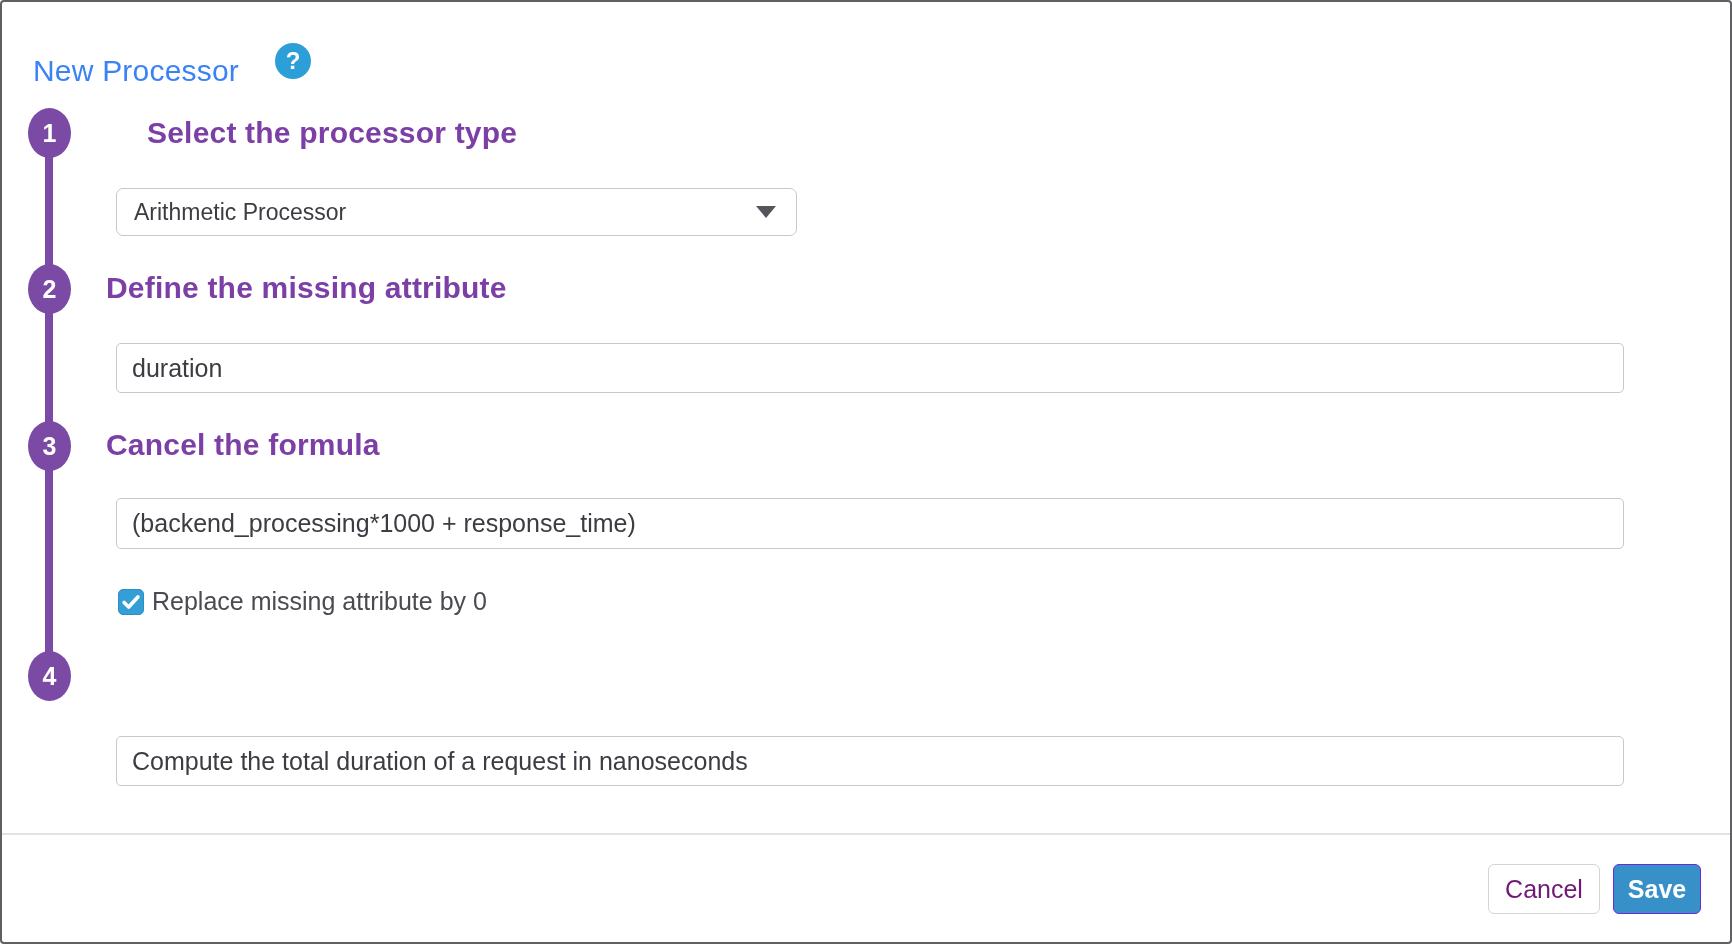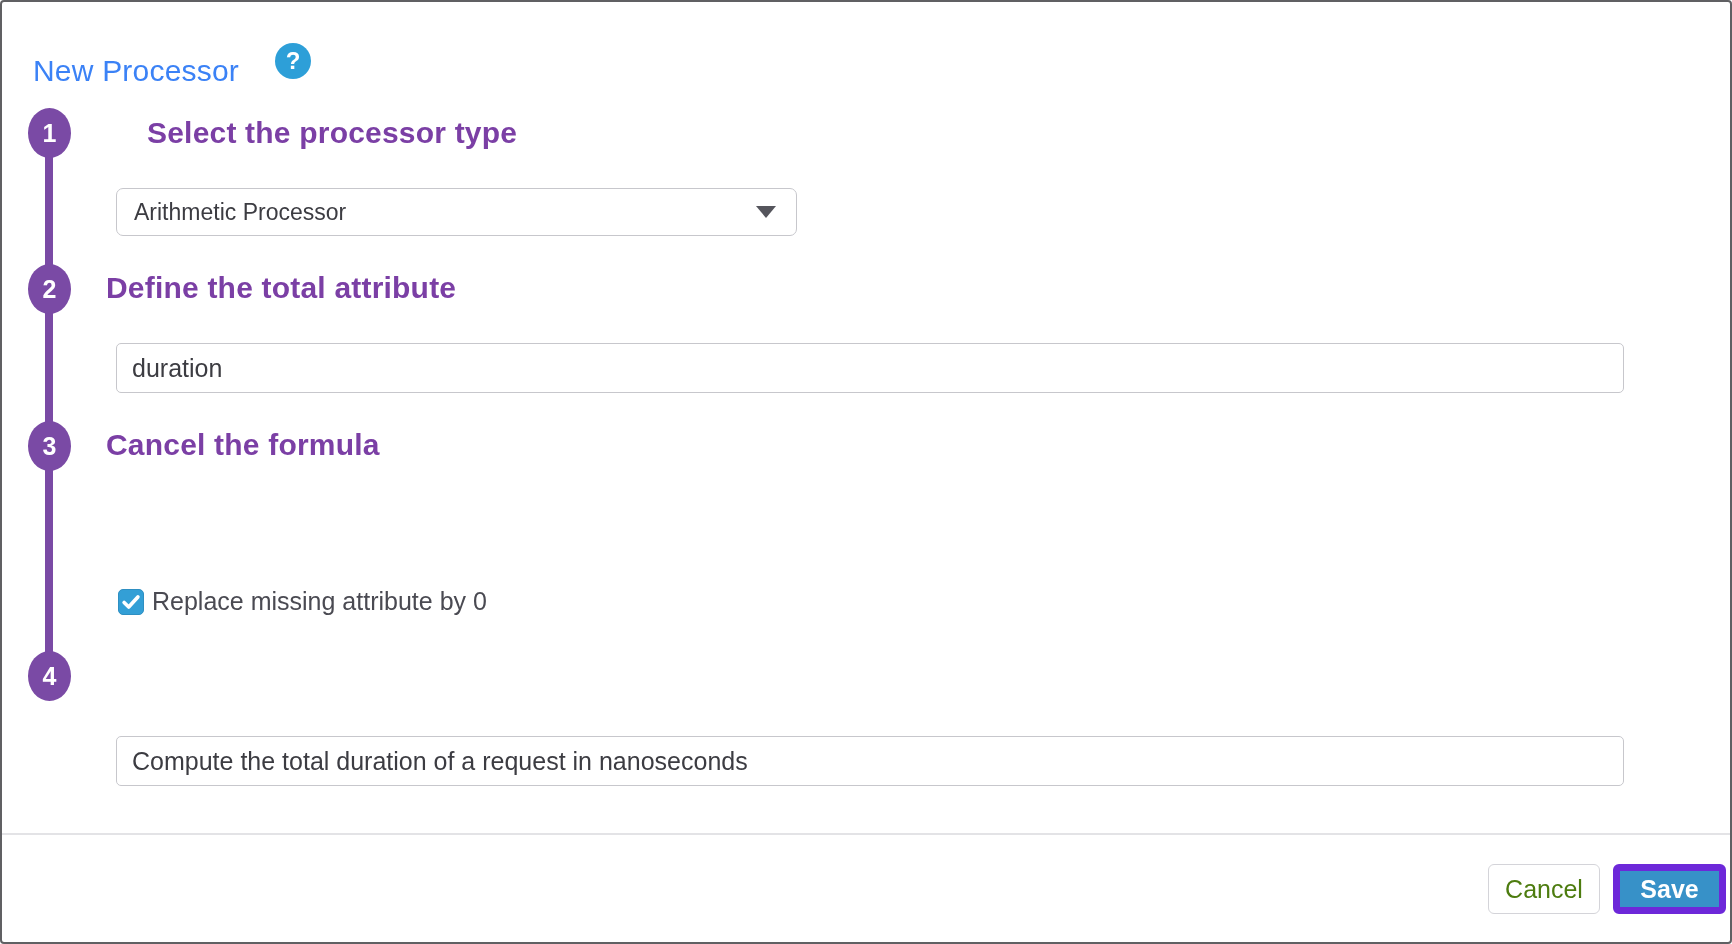--- a/index.html
+++ b/index.html
@@ -115,27 +115,27 @@
   .btn {
     position: absolute; top: 862px; height: 50px;
     border-radius: 6px;
     font-family: "Liberation Sans", "DejaVu Sans", sans-serif;
     font-size: 25px;
     display: flex; align-items: center; justify-content: center;
     cursor: pointer;
   }
   .btn.cancel {
     left: 1486px; width: 112px;
-    background: #ffffff; color: #4d7c0f;
+    background: #ffffff; color: #701a75;
     border: 1px solid #d4d4d9;
   }
   .btn.save {
-    left: 1611px; width: 113px;
+    left: 1611px; width: 88px;
     background: #3791c8; color: #ffffff;
-    border: 7px solid #6d28d9;
+    border: 1px solid #6d28d9;
     font-weight: 600;
   }
 </style>
 </head>
 <body>
 
 <div class="dialog">
 
   <h1 class="page-title">New Processor</h1>
   <div class="help-icon">?</div>
@@ -143,25 +143,26 @@
   <div class="step-rail"></div>
 
   <div class="step-circle c1">1</div>
   <div class="step-heading h1">Select the processor type</div>
   <div class="select-box">
     <span class="select-value">Arithmetic Processor</span>
     <span class="select-caret"></span>
   </div>
 
   <div class="step-circle c2">2</div>
-  <div class="step-heading h2">Define the total attribute</div>
+  <div class="step-heading h2">Define the missing attribute</div>
   <input class="text-input i1" type="text" value="duration" style="">
 
   <div class="step-circle c3">3</div>
   <div class="step-heading h3">Cancel the formula</div>
+  <input class="text-input i2" type="text" value="(backend_processing*1000 + response_time)" style="">
   <div class="checkbox-row">
     <span class="checkbox" data-checked="true">
       <svg width="22" height="22" viewBox="0 0 24 24">
         <path d="M4.5 12.5l5 5L19.5 6.5" fill="none" stroke="#ffffff" stroke-width="4" stroke-linecap="round" stroke-linejoin="round"></path>
       </svg>
     </span>
     <span class="checkbox-label">Replace missing attribute by 0</span>
   </div>
 
   <div class="step-circle c4">4</div>

